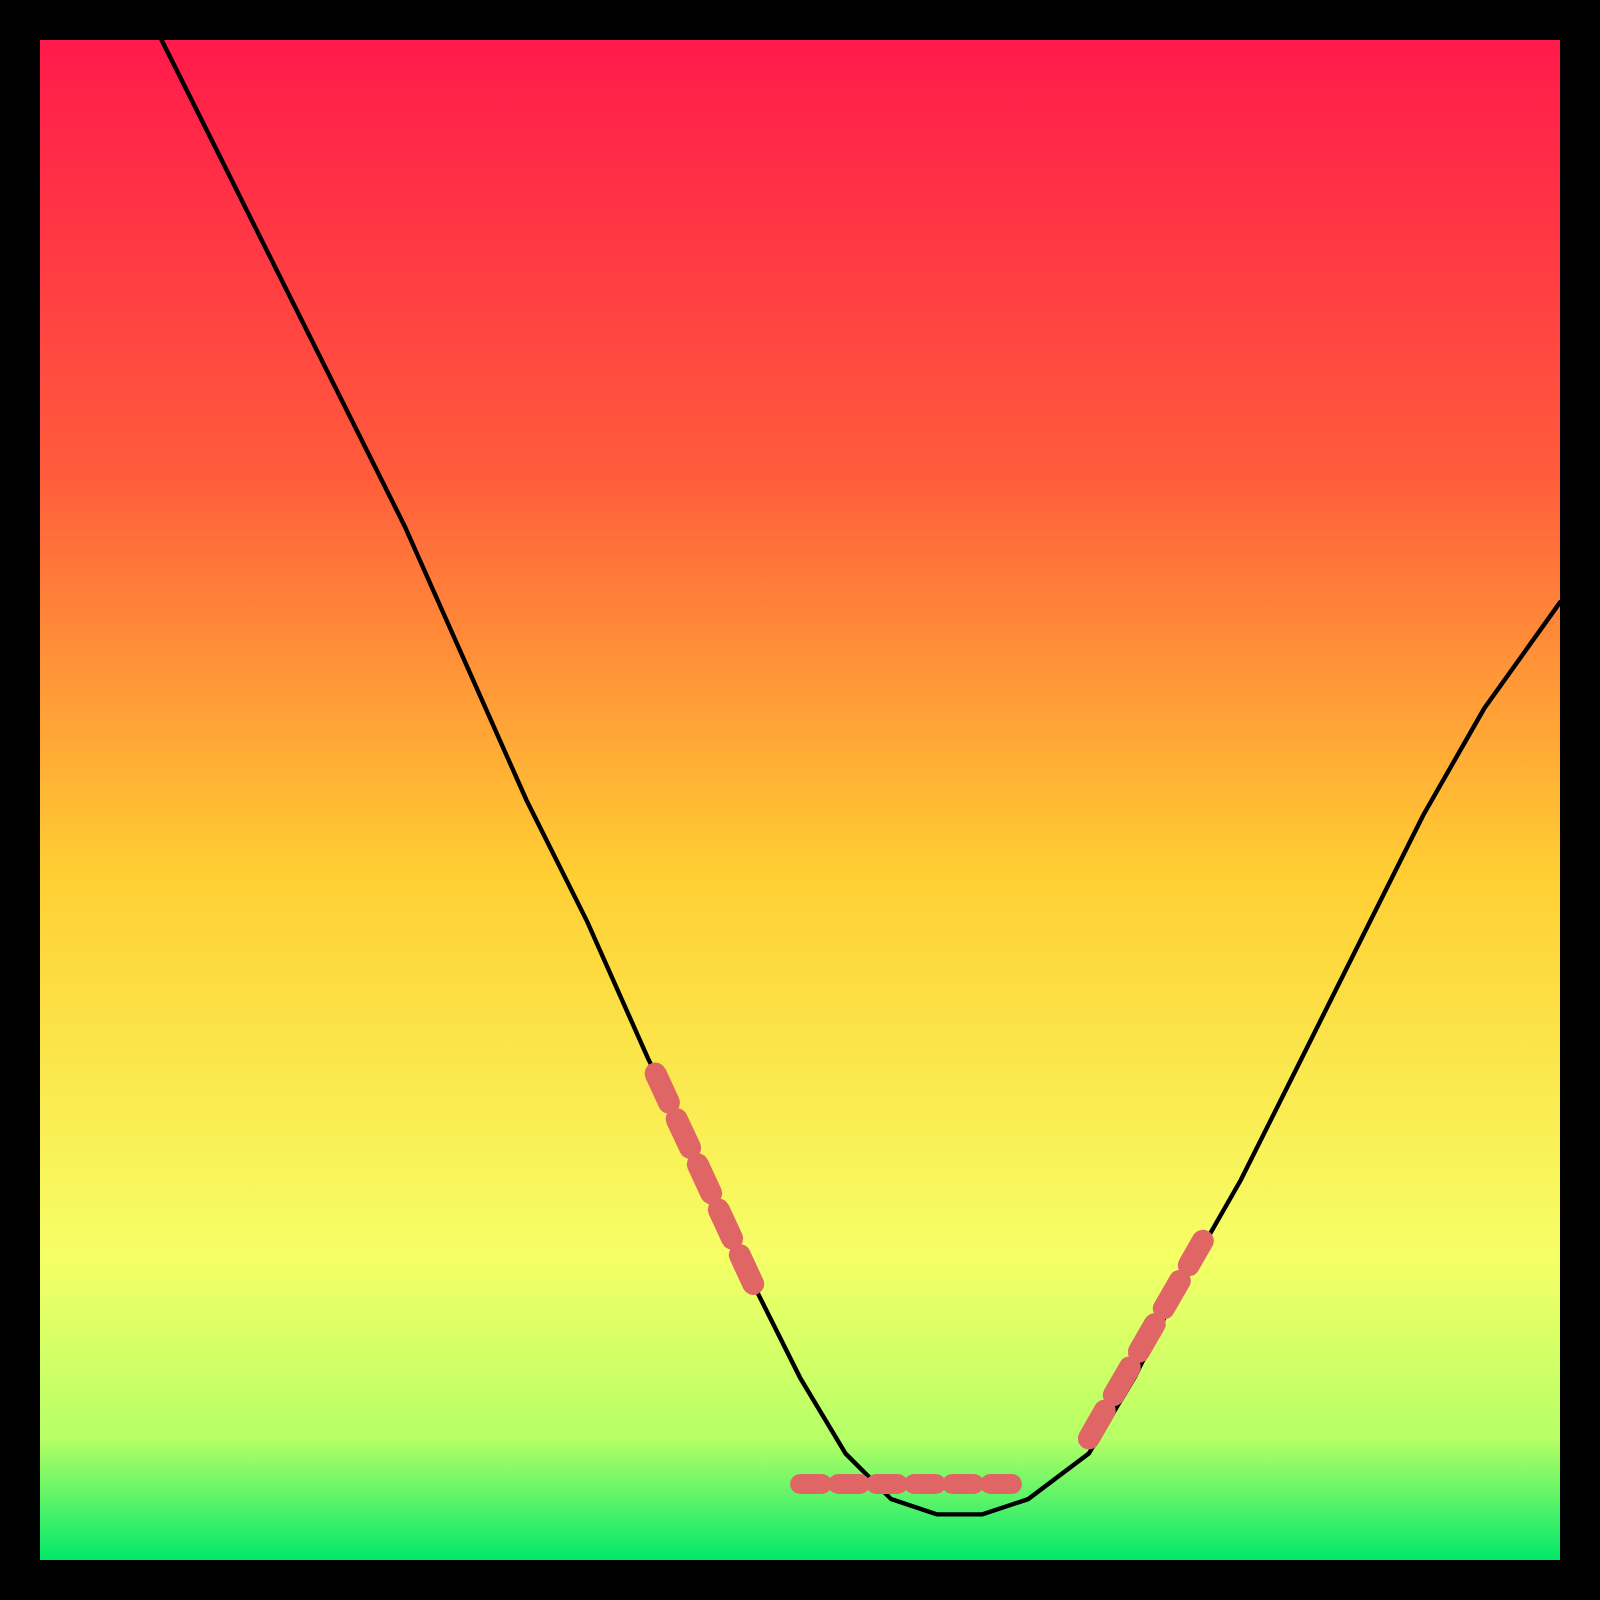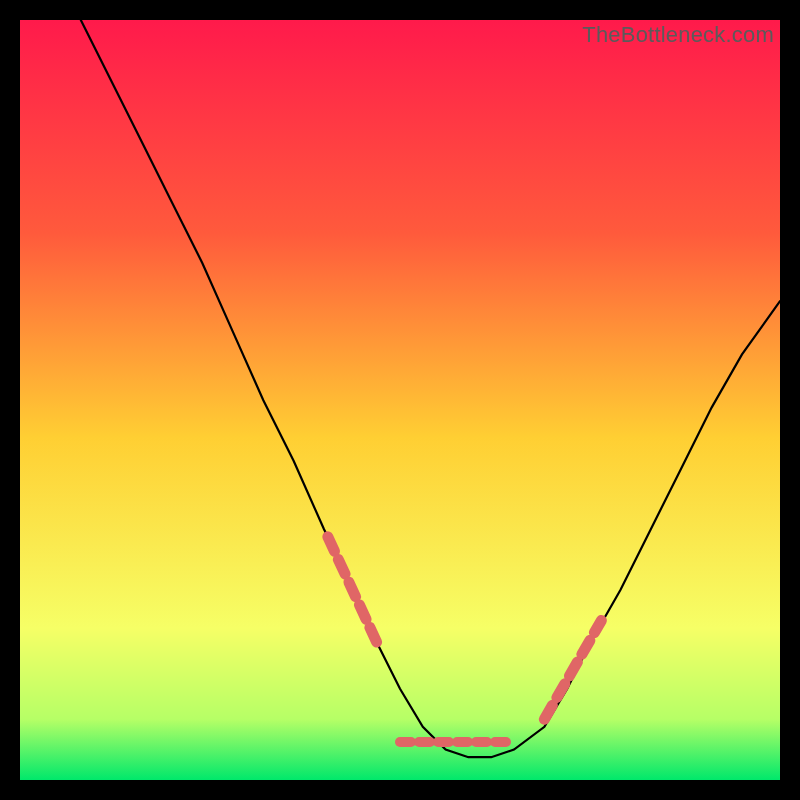--- a/index.html
+++ b/index.html
@@ -76,14 +76,13 @@
       </g>
     <g id="highlight-right">
         <line x1="524.4" y1="699.2" x2="532.4" y2="685.3" stroke="#e06666" stroke-width="11" stroke-linecap="round"></line>
         <line x1="536.9" y1="677.5" x2="544.9" y2="663.7" stroke="#e06666" stroke-width="11" stroke-linecap="round"></line>
         <line x1="549.4" y1="655.9" x2="557.4" y2="642.0" stroke="#e06666" stroke-width="11" stroke-linecap="round"></line>
         <line x1="561.9" y1="634.2" x2="569.9" y2="620.4" stroke="#e06666" stroke-width="11" stroke-linecap="round"></line>
         <line x1="574.4" y1="612.6" x2="581.4" y2="600.4" stroke="#e06666" stroke-width="11" stroke-linecap="round"></line>
       </g>
   </svg>
 
-  <div class="watermark">TheBottleneck.com</div>
 </div>
 
 </body></html>

